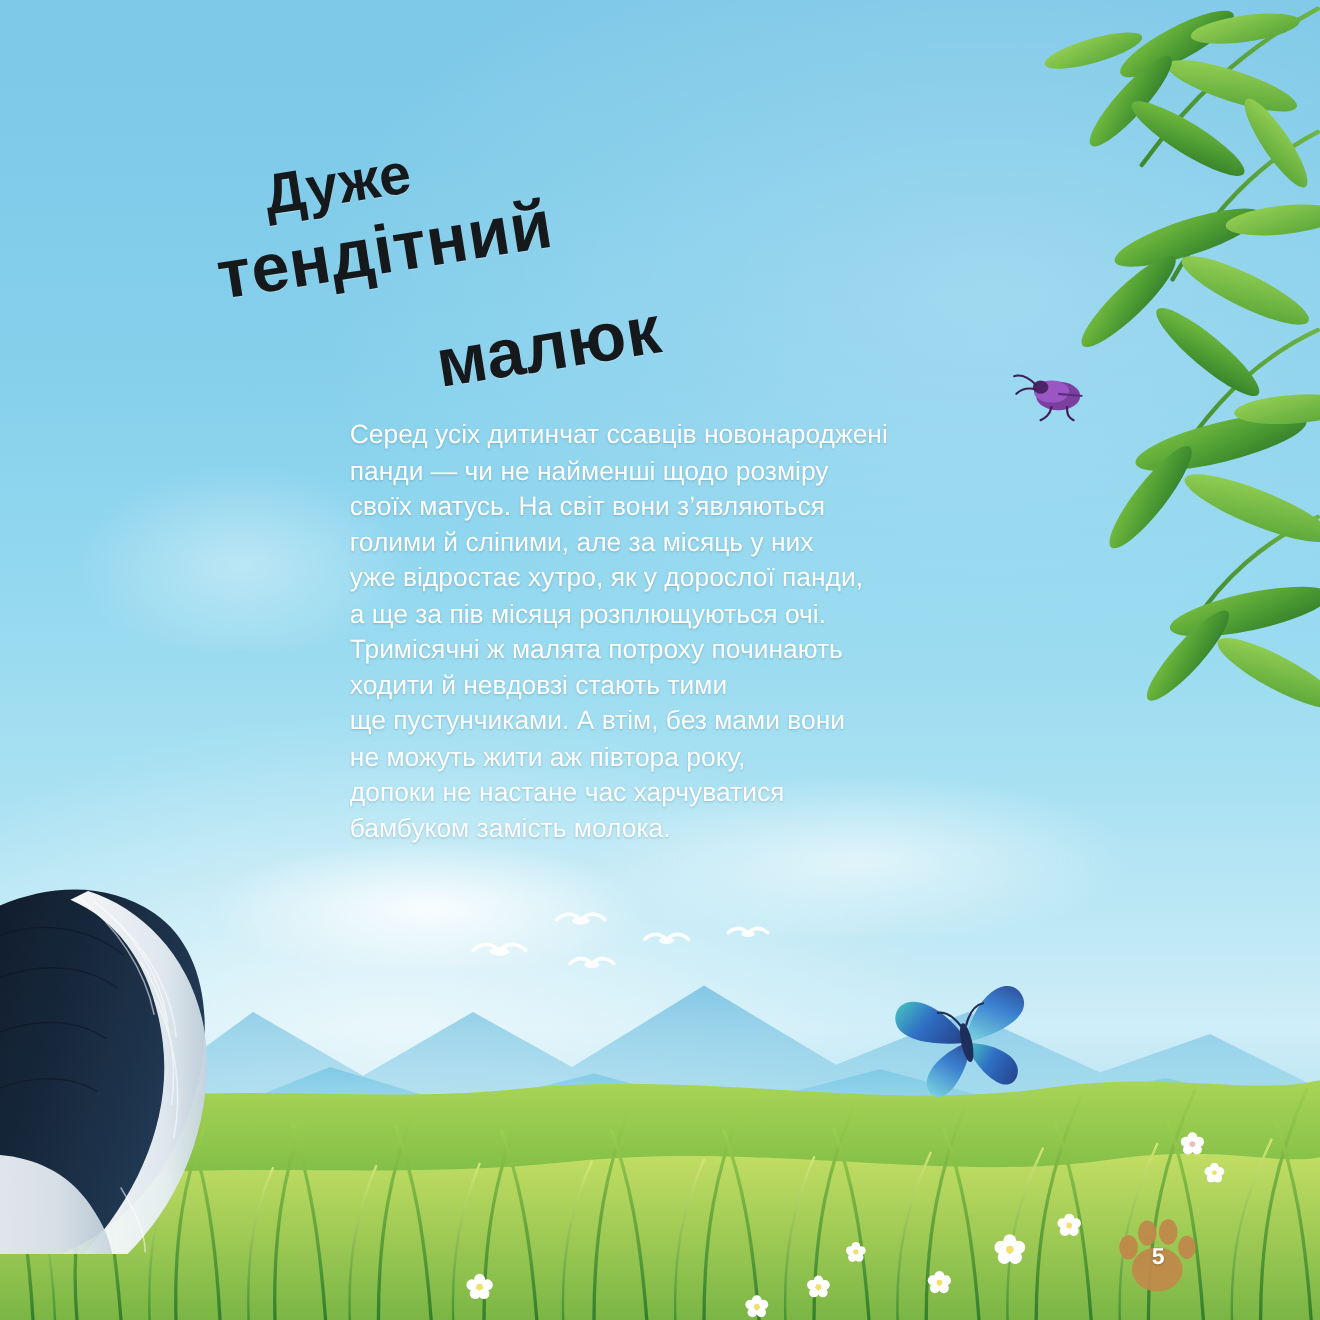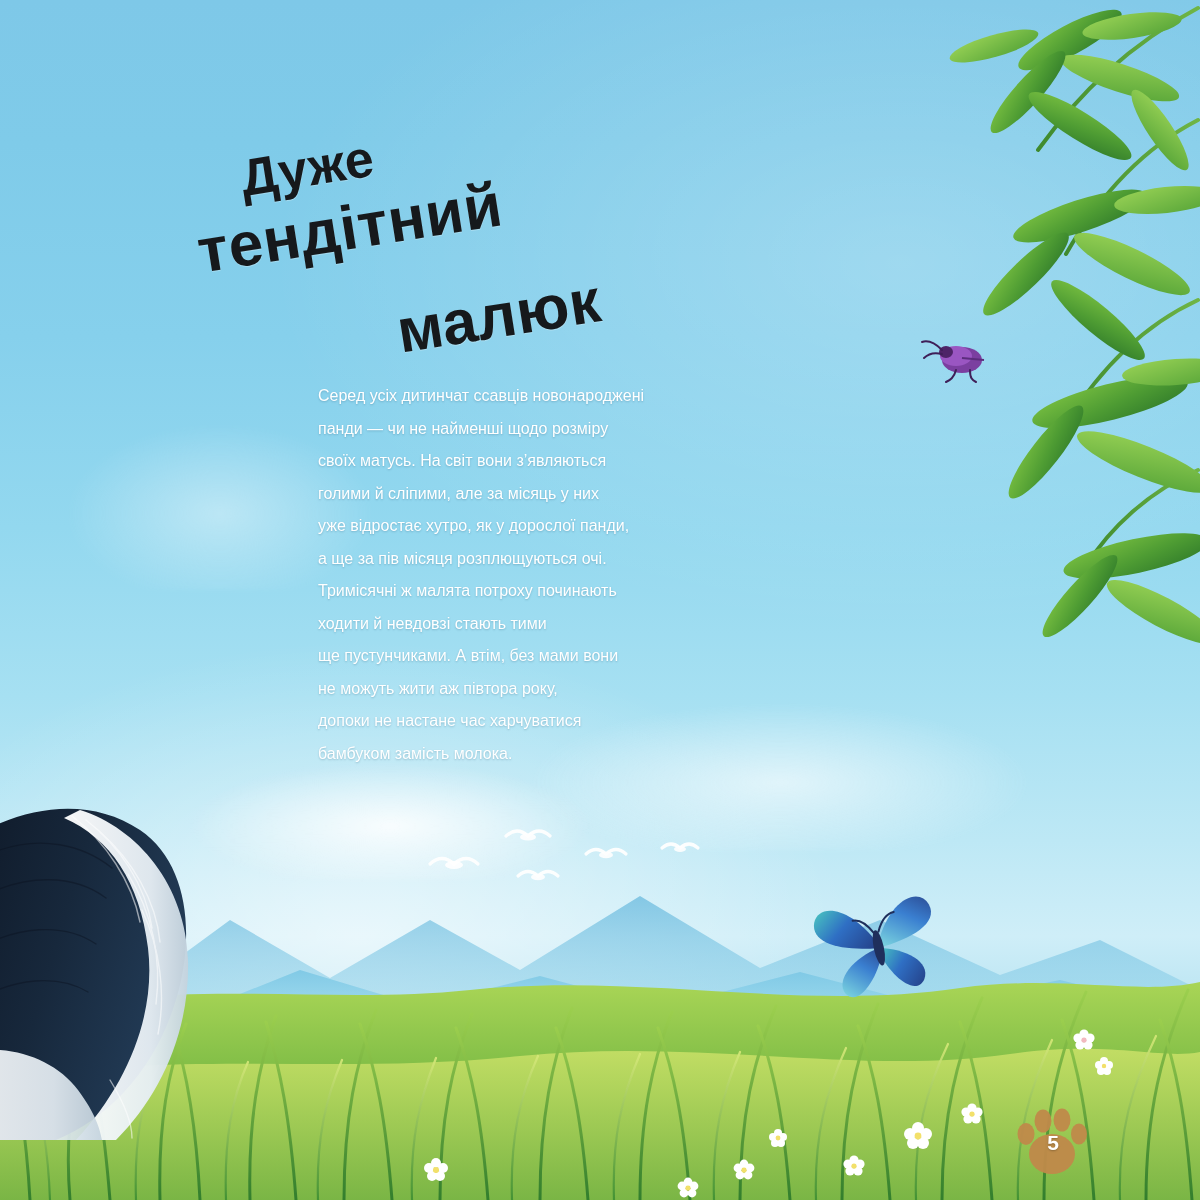--- a/index.html
+++ b/index.html
@@ -111,21 +111,21 @@
     font-size: 62px;
     transform: rotate(-9deg);
   }
 
   
   .body-text {
     position: absolute;
     left: 318px;
     top: 380px;
     width: 560px;
-    font-size: 16px;
+    font-size: 24px;
     line-height: 32.5px;
     color: #ffffff;
     font-weight: normal;
     text-shadow: 0 1px 2px rgba(40,90,120,0.30);
     white-space: pre-line;
   }
 
   
   .page-number {
     position: absolute;

